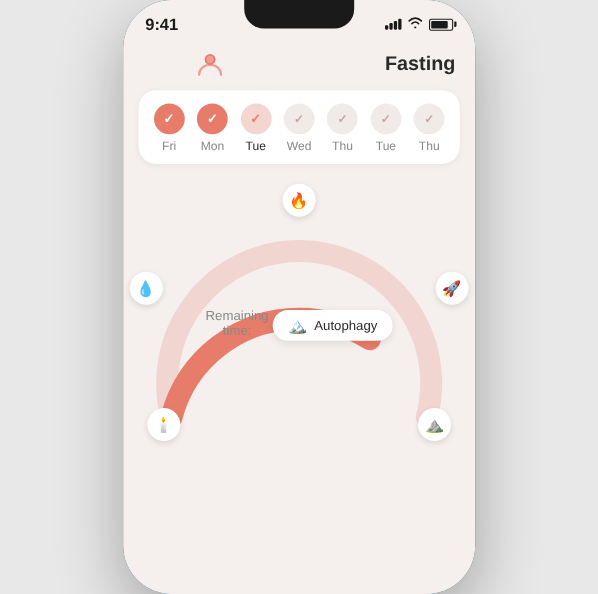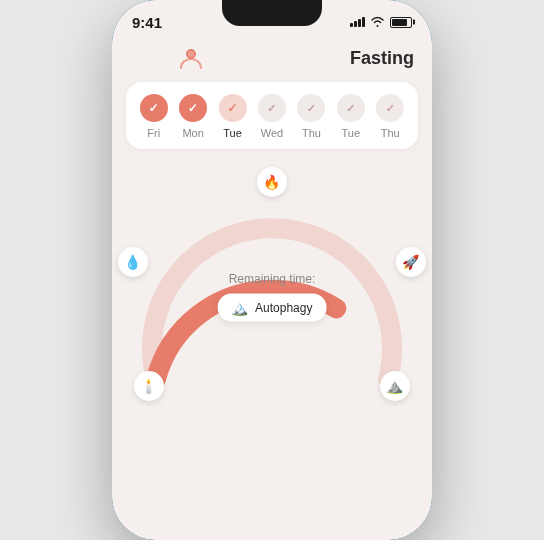--- a/index.html
+++ b/index.html
@@ -243,21 +243,21 @@
       transform: translateX(-50%);
     }
 
     .timer-content {
       position: absolute;
       top: 50%;
       left: 50%;
       transform: translate(-50%, -35%);
       text-align: center;
       display: flex;
-      flex-direction: column;
+      flex-direction: row;
       align-items: center;
       gap: 4px;
     }
 
     .remaining-label {
       font-size: 12px;
       color: #888;
       font-weight: 500;
     }
 

